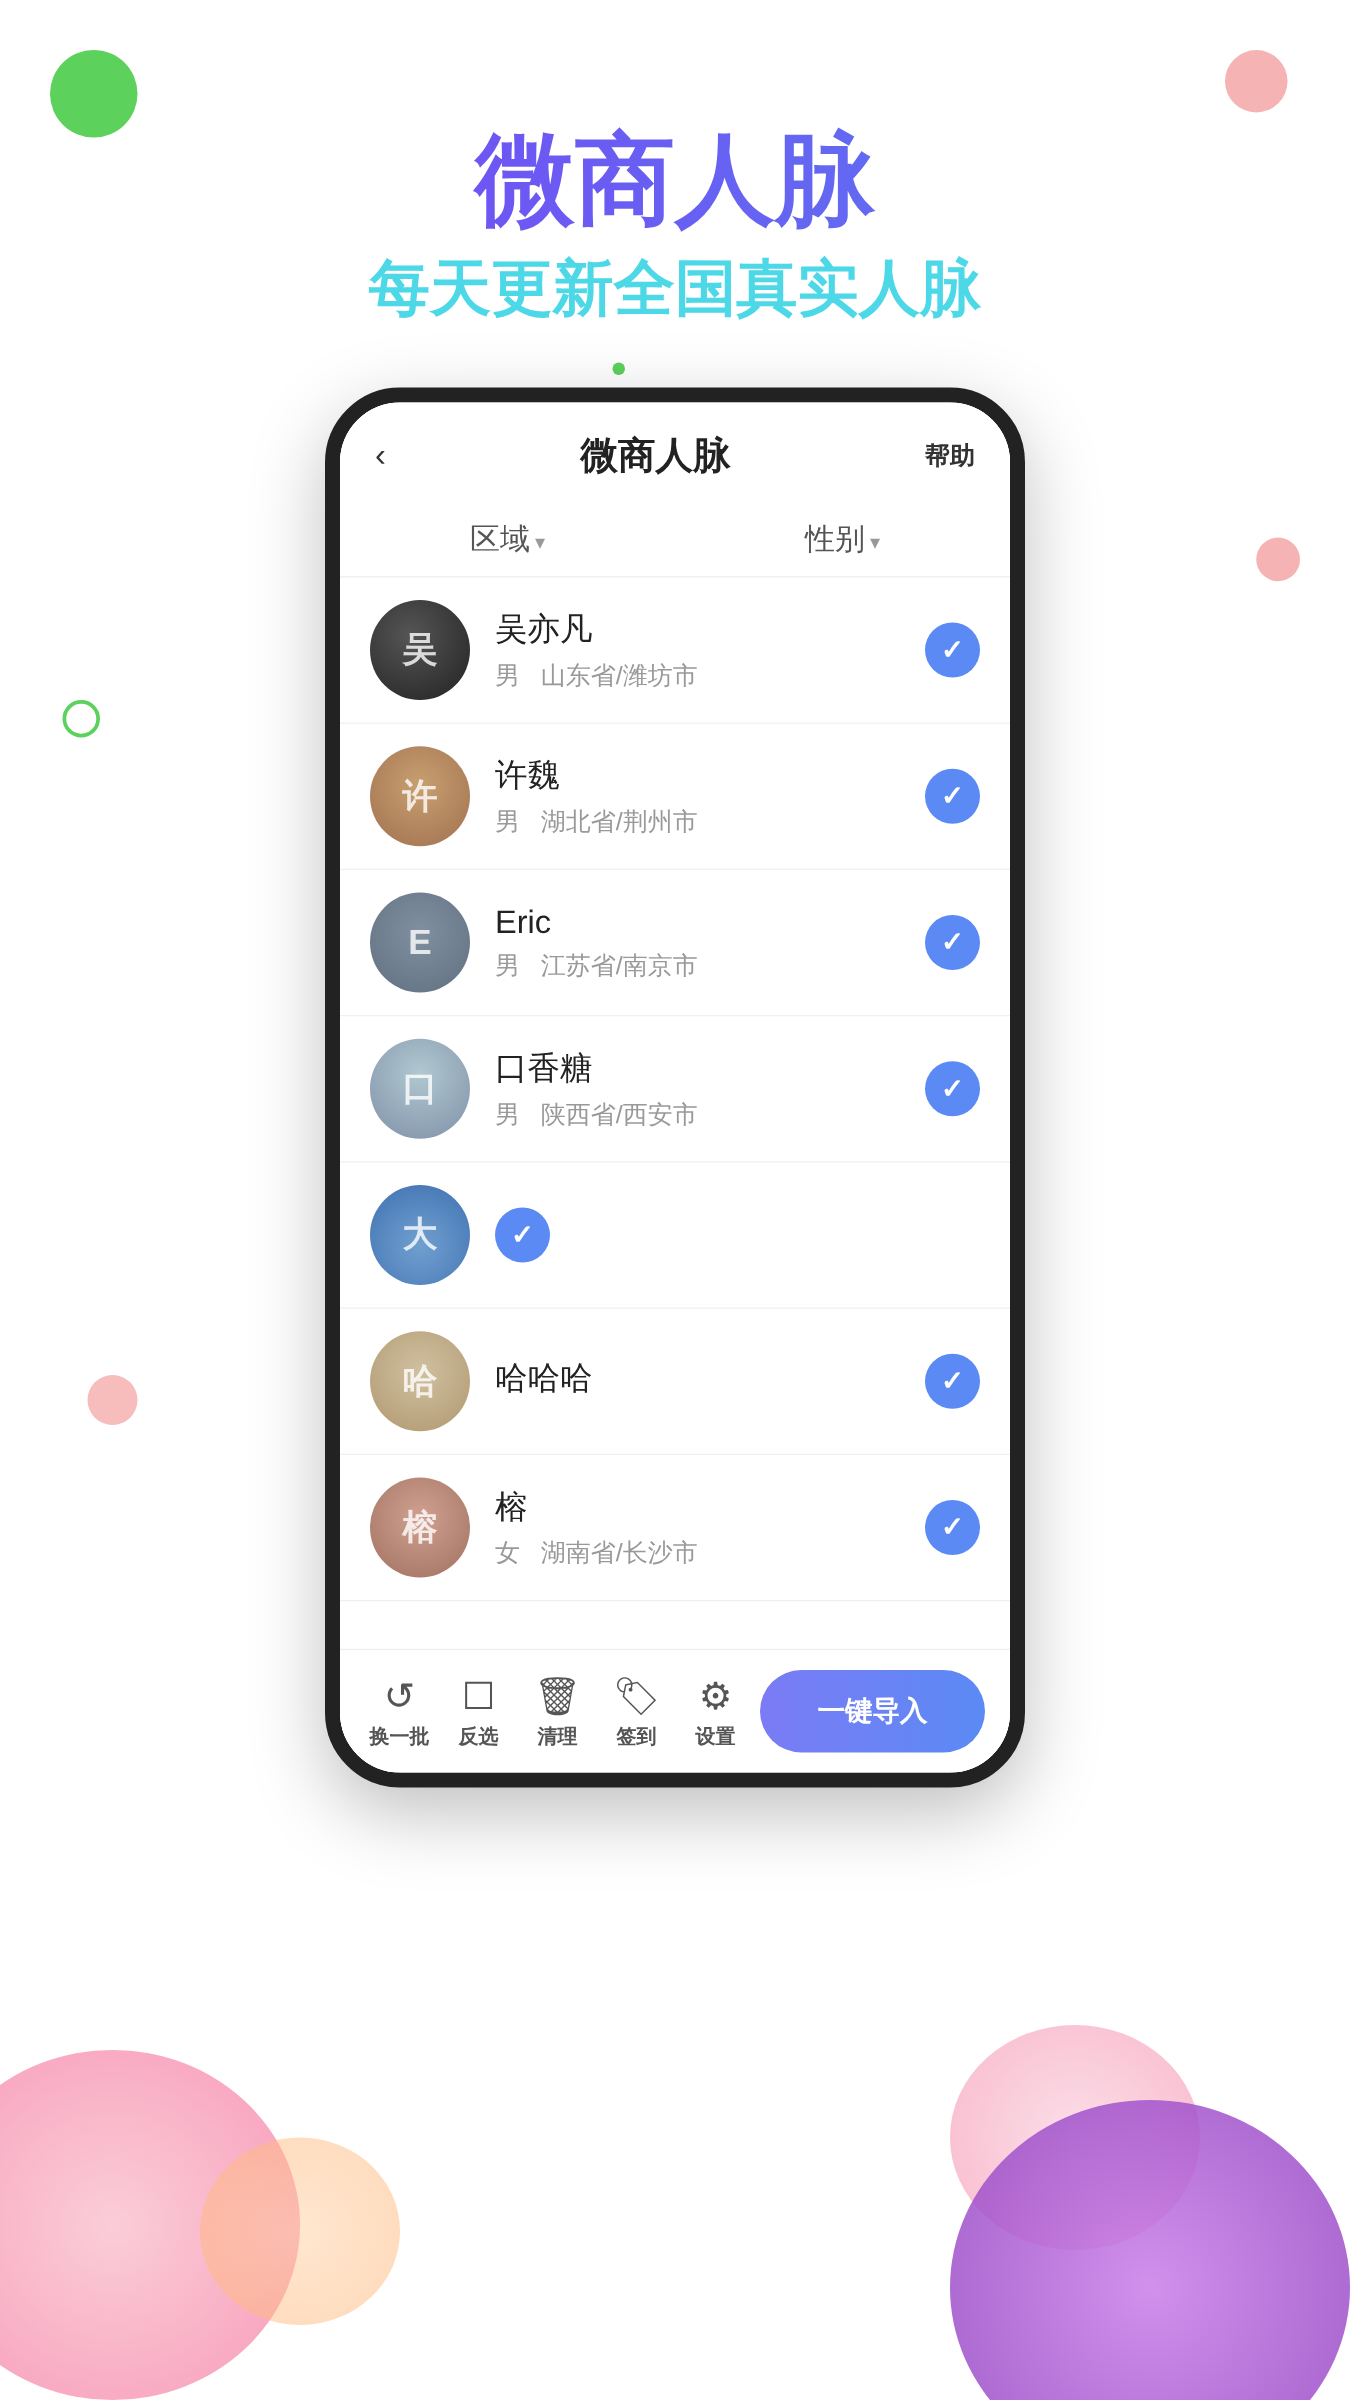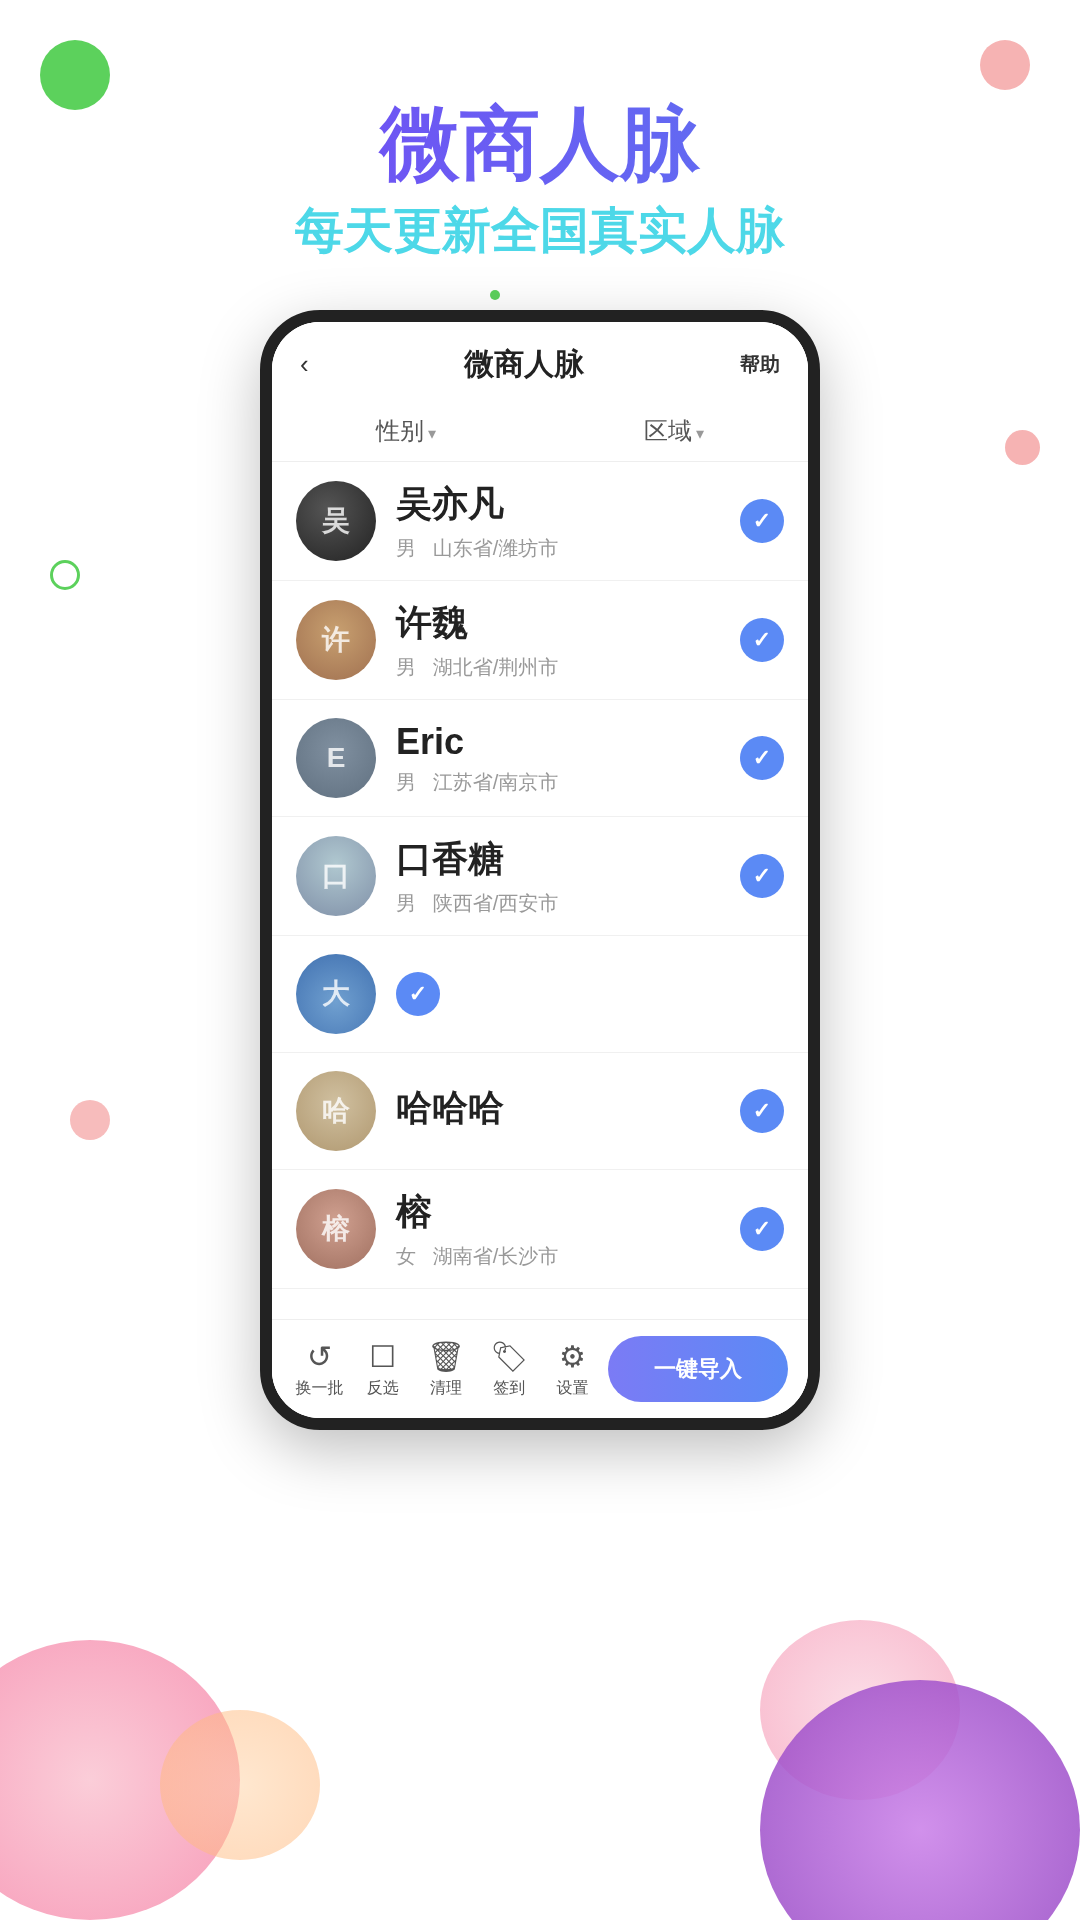--- a/index.html
+++ b/index.html
@@ -239,22 +239,22 @@
       font-size: 28px;
       color: rgba(255,255,255,0.8);
       font-weight: bold;
     }
 
     .contact-info {
       flex: 1;
     }
 
     .contact-name {
-      font-size: 36px;
-      font-weight: 700;
+      font-size: 26px;
+      font-weight: 400;
       color: #222;
       margin-bottom: 6px;
     }
 
     .contact-detail {
       font-size: 20px;
       color: #999;
     }
 
     .contact-check {
@@ -294,20 +294,21 @@
     }
 
     .toolbar-icon {
       font-size: 30px;
       color: #555;
     }
 
     .toolbar-label {
       font-size: 16px;
       color: #555;
+      font-weight: bold;
     }
 
     .import-btn {
       background: linear-gradient(to right, #7b7bf5, #5b8af5);
       color: white;
       font-size: 22px;
       font-weight: 600;
       border: none;
       border-radius: 40px;
       padding: 18px 40px;
@@ -338,22 +339,22 @@
 <div class="phone-mockup">
   <div class="phone-inner">
 
     <div class="phone-topbar">
       <span class="phone-back-icon">‹</span>
       <span class="phone-title-text">微商人脉</span>
       <span class="phone-help-text">帮助</span>
     </div>
 
     <div class="filter-tabs">
+      <div class="filter-tab">区域</div>
       <div class="filter-tab">性别</div>
-      <div class="filter-tab">区域</div>
     </div>
 
     <div class="contact-list">
 
       <div class="contact-item">
         <div class="contact-avatar avatar-1">
           <span class="avatar-placeholder">吴</span>
         </div>
         <div class="contact-info">
           <div class="contact-name">吴亦凡</div>

